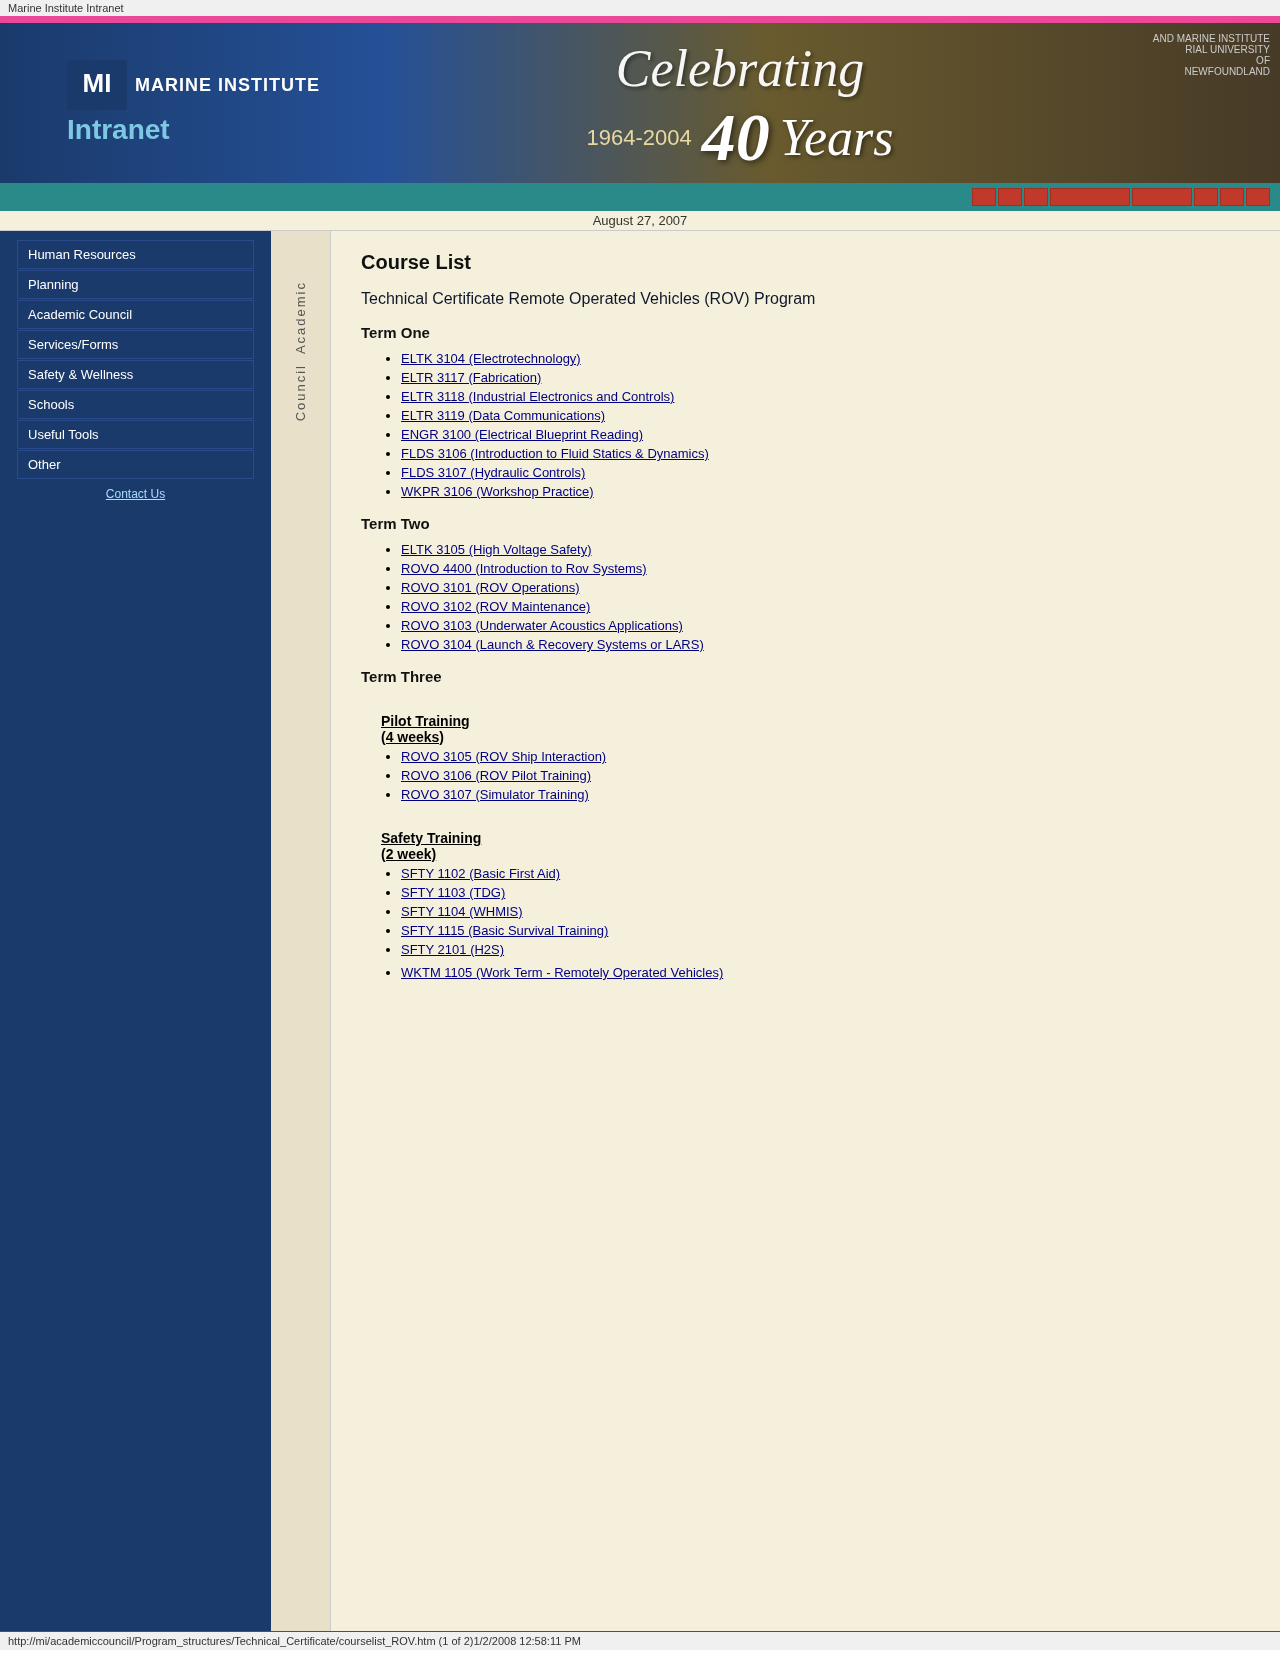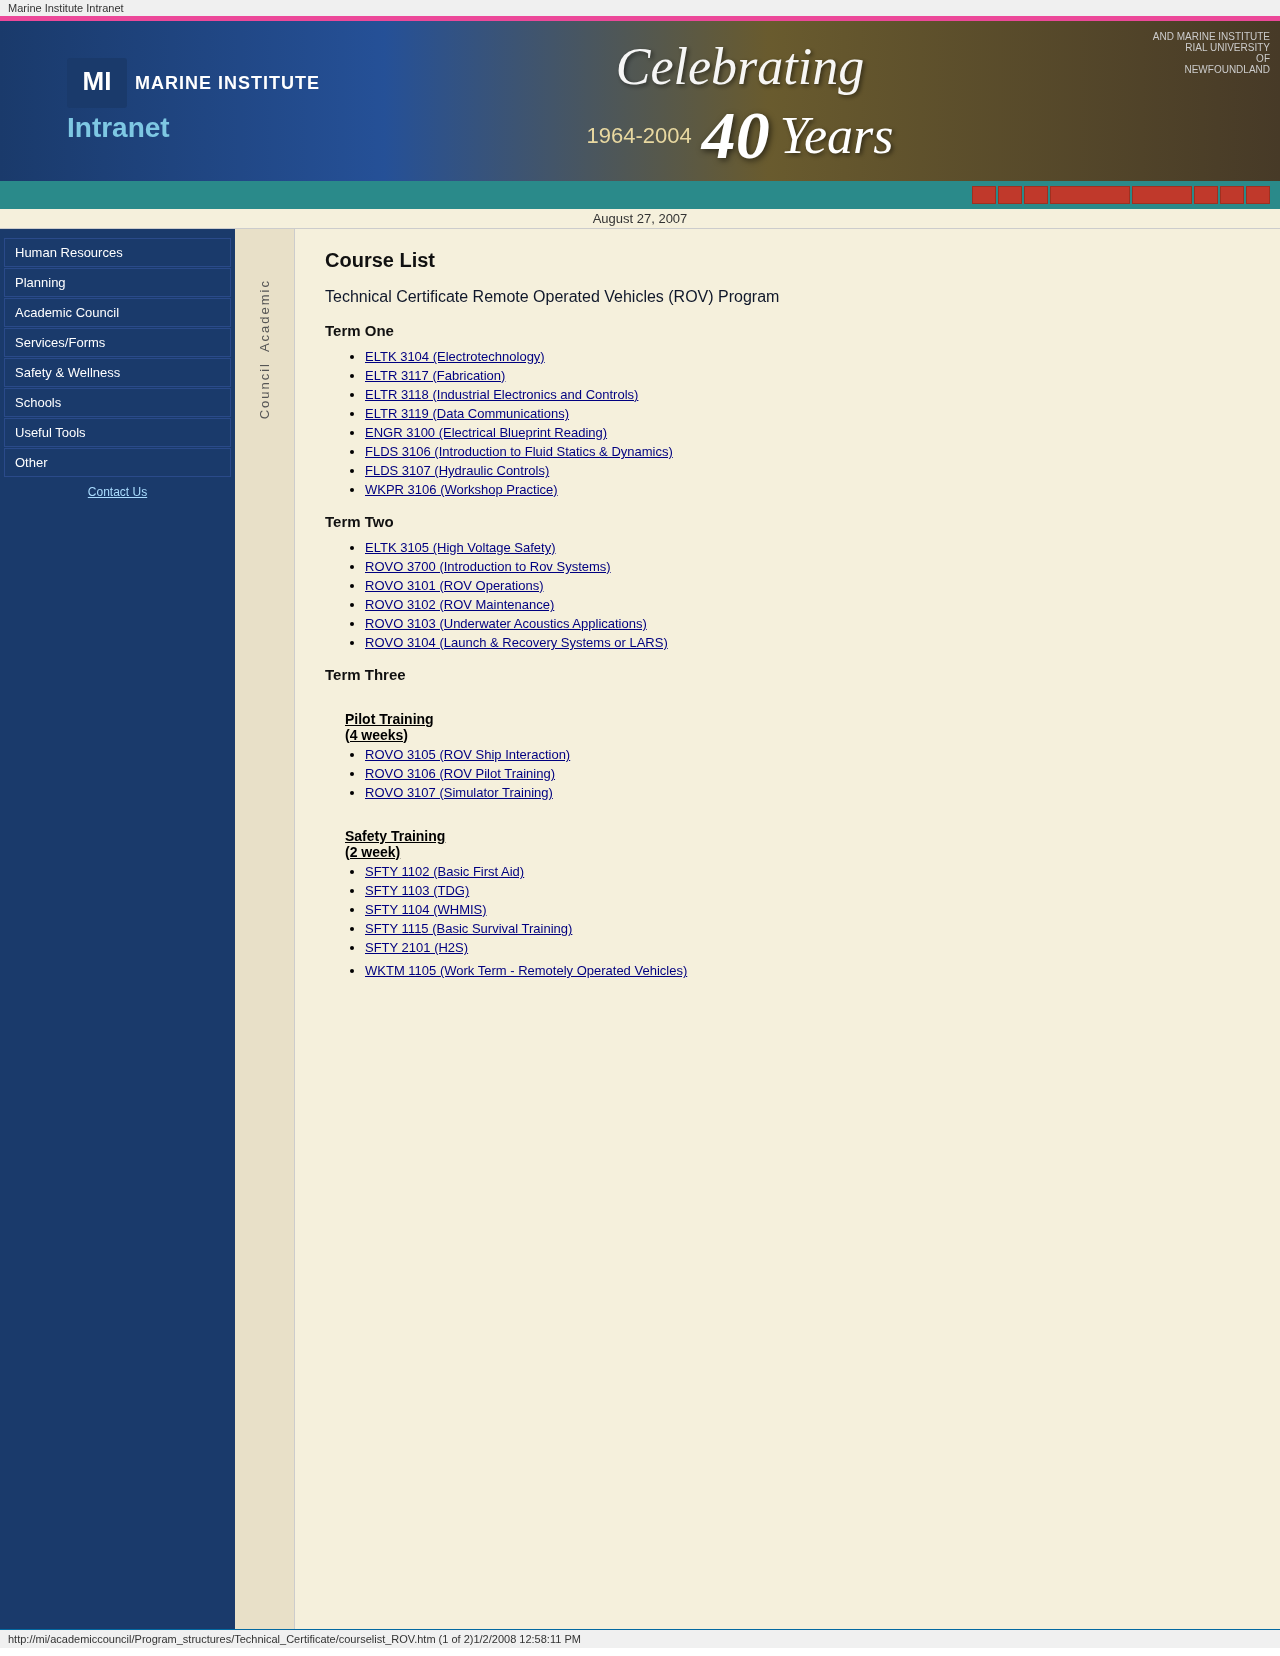--- a/index.html
+++ b/index.html
@@ -4,21 +4,21 @@
   <style>
     * { margin: 0; padding: 0; box-sizing: border-box; }
     body { font-family: Arial, sans-serif; font-size: 13px; background: #fff; width: 1280px; }
 
     
     #top-bar {
       background: #f0f0f0;
       padding: 2px 8px;
       font-size: 11px;
       color: #333;
-      border-bottom: 5px solid #ec4899;
+      border-bottom: 7px solid #ec4899;
     }
 
     
     #header-banner {
       background: #1a3a6b;
       height: 160px;
       position: relative;
       overflow: hidden;
       display: flex;
       align-items: center;
@@ -144,23 +144,23 @@
     }
 
     
     #main-layout {
       display: flex;
       min-height: 1400px;
     }
 
     
     #sidebar {
-      width: 235px;
+      width: 271px;
       background: #1a3a6b;
-      padding: 8px 0;
+      padding: 8px 13px;
       flex-shrink: 0;
     }
     .sidebar-item {
       display: block;
       padding: 6px 10px;
       color: #fff;
       background: #1a3a6b;
       border: 1px solid #2a4a8a;
       margin: 1px 4px;
       cursor: pointer;
@@ -353,21 +353,21 @@
       <li><a href="#">ELTR 3119 (Data Communications)</a></li>
       <li><a href="#">ENGR 3100 (Electrical Blueprint Reading)</a></li>
       <li><a href="#">FLDS 3106 (Introduction to Fluid Statics &amp; Dynamics)</a></li>
       <li><a href="#">FLDS 3107 (Hydraulic Controls)</a></li>
       <li><a href="#">WKPR 3106 (Workshop Practice)</a></li>
     </ul>
 
     <div class="term-heading">Term Two</div>
     <ul class="course-list">
       <li><a href="#">ELTK 3105 (High Voltage Safety)</a></li>
-      <li><a href="#">ROVO 3700 (Introduction to Rov Systems)</a></li>
+      <li><a href="#">ROVO 4400 (Introduction to Rov Systems)</a></li>
       <li><a href="#">ROVO 3101 (ROV Operations)</a></li>
       <li><a href="#">ROVO 3102 (ROV Maintenance)</a></li>
       <li><a href="#">ROVO 3103 (Underwater Acoustics Applications)</a></li>
       <li><a href="#">ROVO 3104 (Launch &amp; Recovery Systems or LARS)</a></li>
     </ul>
 
     <div class="term-heading">Term Three</div>
 
     <div class="sub-heading">
       <span>Pilot Training</span><br>

